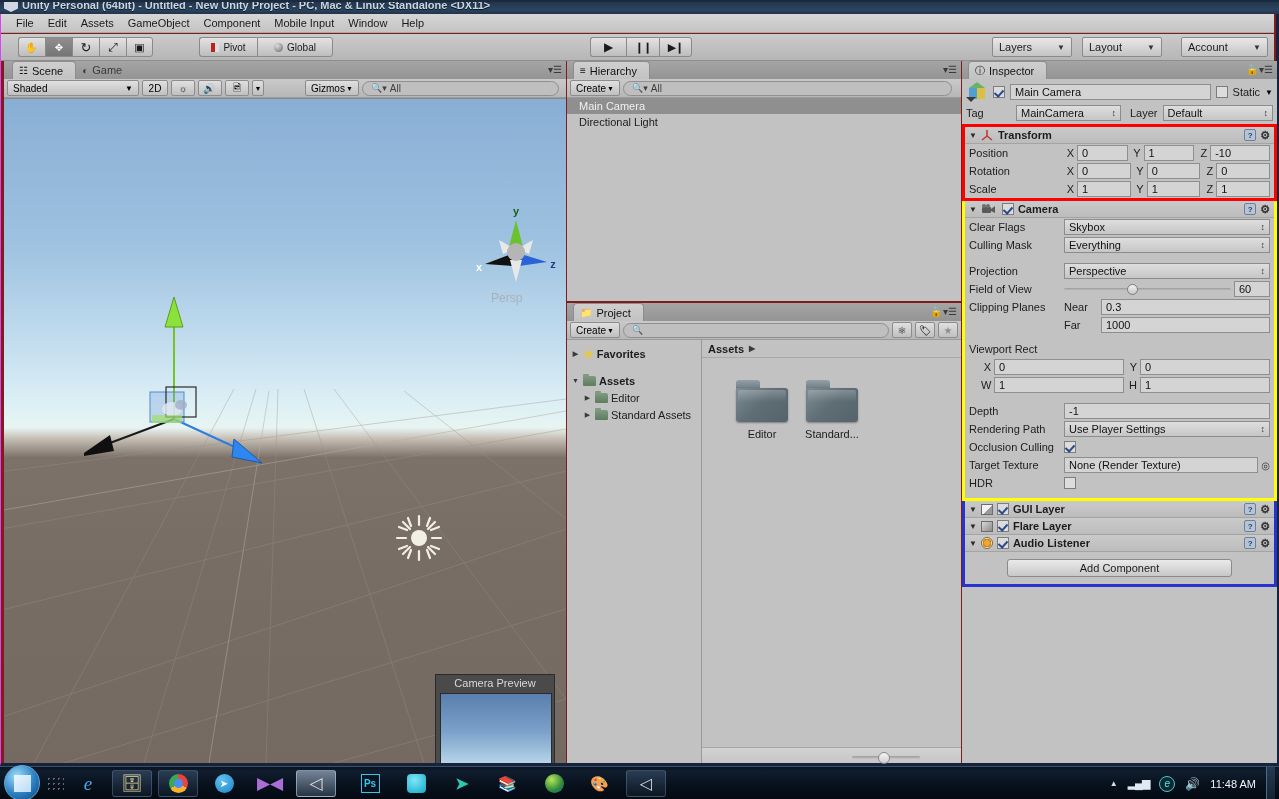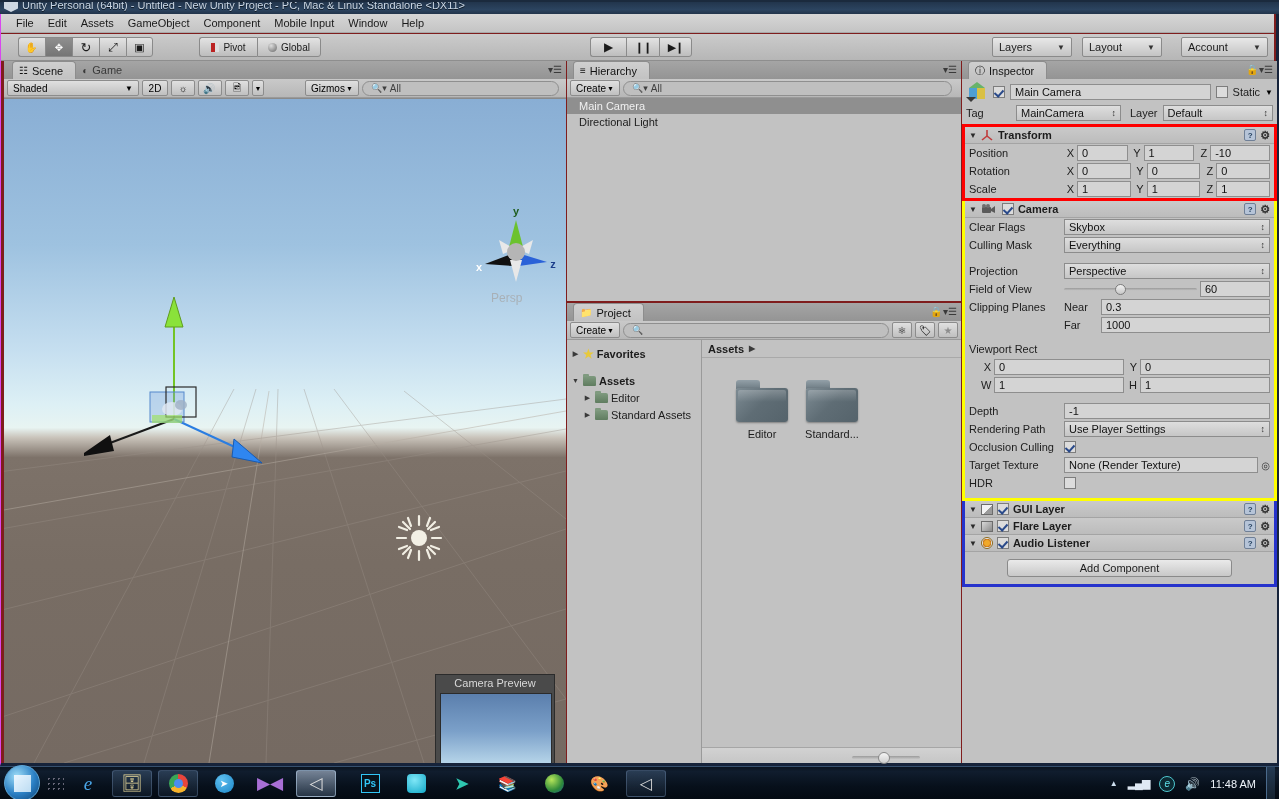--- a/index.html
+++ b/index.html
@@ -9,20 +9,21 @@
     font-size:11px; color:#000;
     background:#1b2a3d;
   }
   #app { position:relative; width:1279px; height:799px; }
 
   
   .winframe {
     position:absolute; left:0; top:2px; width:1279px; height:14px;
     background:linear-gradient(to bottom,#22354c 0%,#2c4460 55%,#1d2d41 100%);
     overflow:hidden;
+    font-weight:bold;
   }
   .wintitle {
     position:absolute; left:22px; top:-3px; width:740px;
     color:#c9d6e4; font-size:11px; white-space:nowrap;
     text-shadow:0 1px 0 #0d1722;
   }
   .winlogo {
     position:absolute; left:4px; top:-4px; width:14px; height:14px;
     background:#cfd8e2; clip-path:polygon(50% 0,100% 25%,100% 75%,50% 100%,0 75%,0 25%);
   }
@@ -358,21 +359,21 @@
         <div class="tbtn" style="width:27px;font-size:13px">↻</div>
         <div class="tbtn" style="width:27px;font-size:12px">⤢</div>
         <div class="tbtn" style="width:27px;font-size:11px">▣</div>
       </div>
 
       <div class="btngroup" style="left:198px; top:3px;">
         <div class="tbtn" style="width:58px;gap:4px">
           <span style="display:inline-block;width:8px;height:9px;background:linear-gradient(90deg,#b22 50%,#ddd 50%);"></span>
           <span>Pivot</span>
         </div>
-        <div class="tbtn" style="width:64px;gap:4px">
+        <div class="tbtn" style="width:76px;gap:4px">
           <span style="display:inline-block;width:9px;height:9px;border-radius:50%;background:radial-gradient(circle at 35% 30%,#ddd,#666);"></span>
           <span>Global</span>
         </div>
       </div>
 
       <div class="btngroup" style="left:589px; top:3px;">
         <div class="tbtn" style="width:36px;font-size:12px">▶</div>
         <div class="tbtn" style="width:33px;font-size:11px;letter-spacing:-1px">❙❙</div>
         <div class="tbtn" style="width:33px;font-size:11px;letter-spacing:-1px">▶❙</div>
       </div>
@@ -723,21 +724,21 @@
               <span>Perspective</span>
               <span class="pc">↕</span>
             </div>
           </div>
           <div class="prow">
             <span class="plabel">Field of View</span>
             <div class="slider">
               <div class="trk"></div>
                 <div class="knb"></div>
             </div>
-            <div class="txtfield" style="width:70px">60</div>
+            <div class="txtfield" style="width:36px">60</div>
           </div>
           <div class="prow">
             <span class="plabel">Clipping Planes</span>
             <span class="lblsm" style="width:34px">Near</span>
             <div class="txtfield" style="flex:1">0.3</div>
           </div>
           <div class="prow">
             <span class="plabel"></span>
             <span class="lblsm" style="width:34px">Far</span>
             <div class="txtfield" style="flex:1">1000</div>

